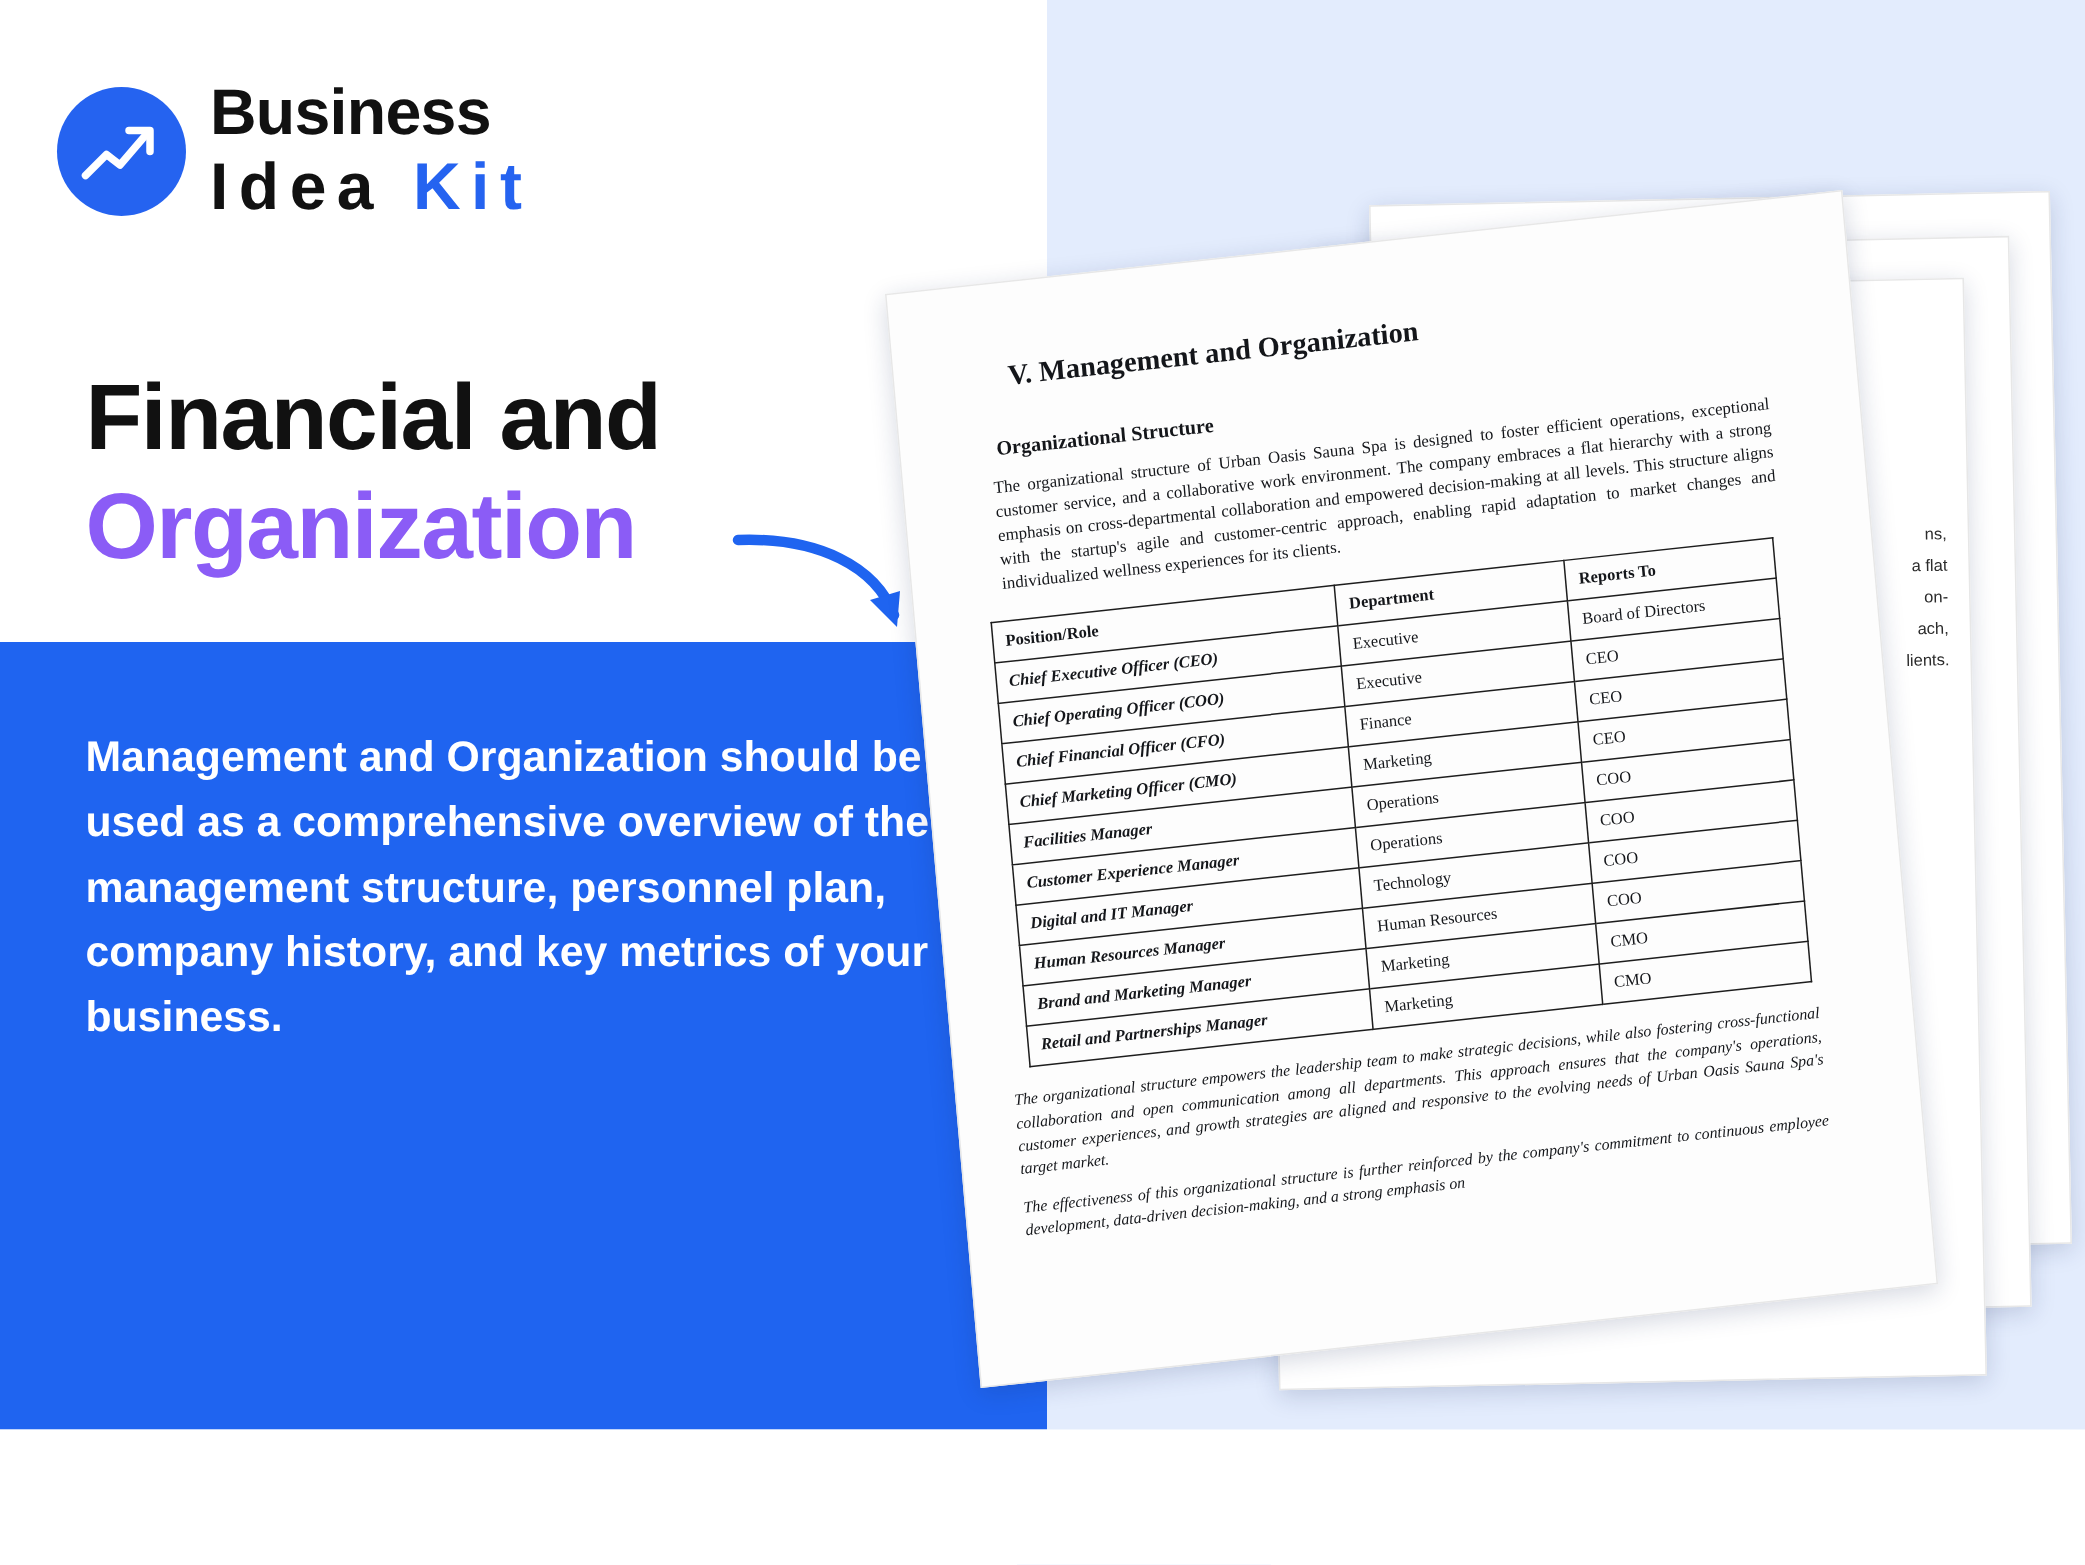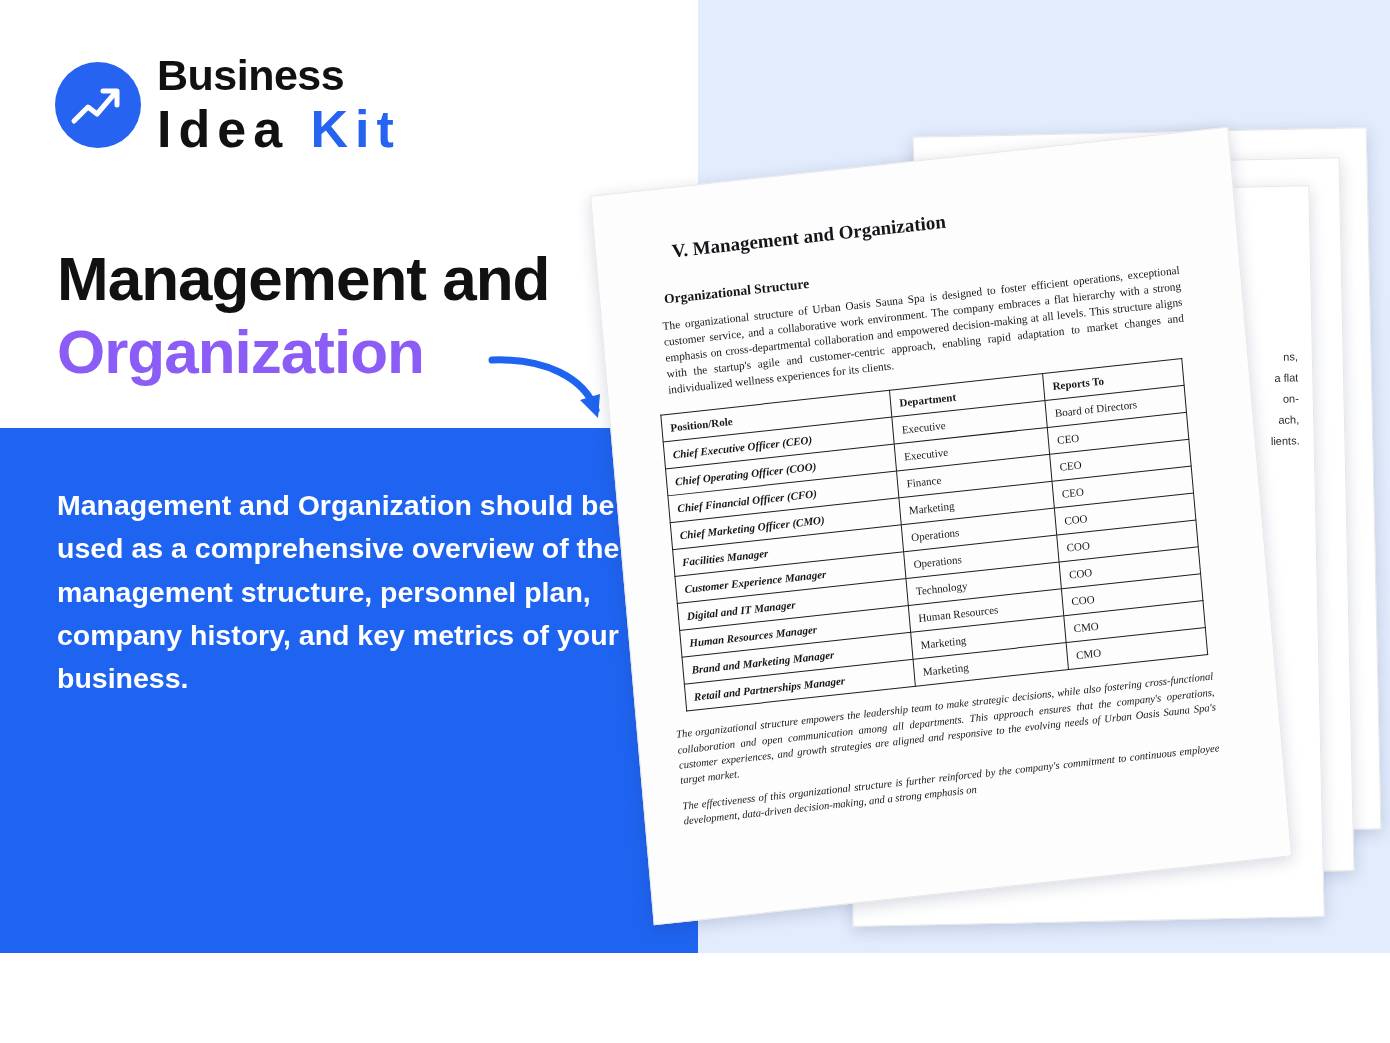--- a/index.html
+++ b/index.html
@@ -43,21 +43,21 @@
   .bg-white-right-bottom {
     position: absolute;
     left: 698px; top: 953px;
     width: 692px; height: 90px;
     background: #ffffff;
   }
 
   
   .logo-wrap {
     position: absolute;
-    left: 55px;
+    left: 38px;
     top: 54px;
     display: flex;
     align-items: center;
   }
   .logo-mark {
     width: 86px; height: 86px;
     border-radius: 50%;
     background: #2563f0;
     display: flex;
     align-items: center;
@@ -68,21 +68,21 @@
     margin-left: 16px;
     line-height: 1;
   }
   .logo-line1 {
     font-size: 43px;
     font-weight: bold;
     color: #111111;
     letter-spacing: -0.5px;
   }
   .logo-line2 {
-    font-size: 52px;
+    font-size: 44px;
     font-weight: bold;
     color: #111111;
     letter-spacing: 7px;
     margin-top: 6px;
   }
   .logo-line2 .kit {
     color: #2563f0;
   }
 
   
@@ -256,21 +256,21 @@
   </div>
   <div class="logo-text">
     <div class="logo-line1">Business</div>
     <div class="logo-line2">
       <span>Idea </span><span class="kit">Kit</span>
     </div>
   </div>
 </div>
 
 <div class="headline">
-  <span>Management and</span>
+  <span>Financial and</span>
   <span class="accent">Organization</span>
 </div>
 
 <div class="arrow">
   <svg width="130" height="80" viewBox="0 0 130 80" aria-hidden="true">
     <path d="M4 8 C 58 6, 96 26, 108 58" fill="none" stroke="#1f64f0" stroke-width="7" stroke-linecap="round"></path>
     <path d="M92 48 L110 66 L112 42 Z" fill="#1f64f0"></path>
   </svg>
 </div>
 

